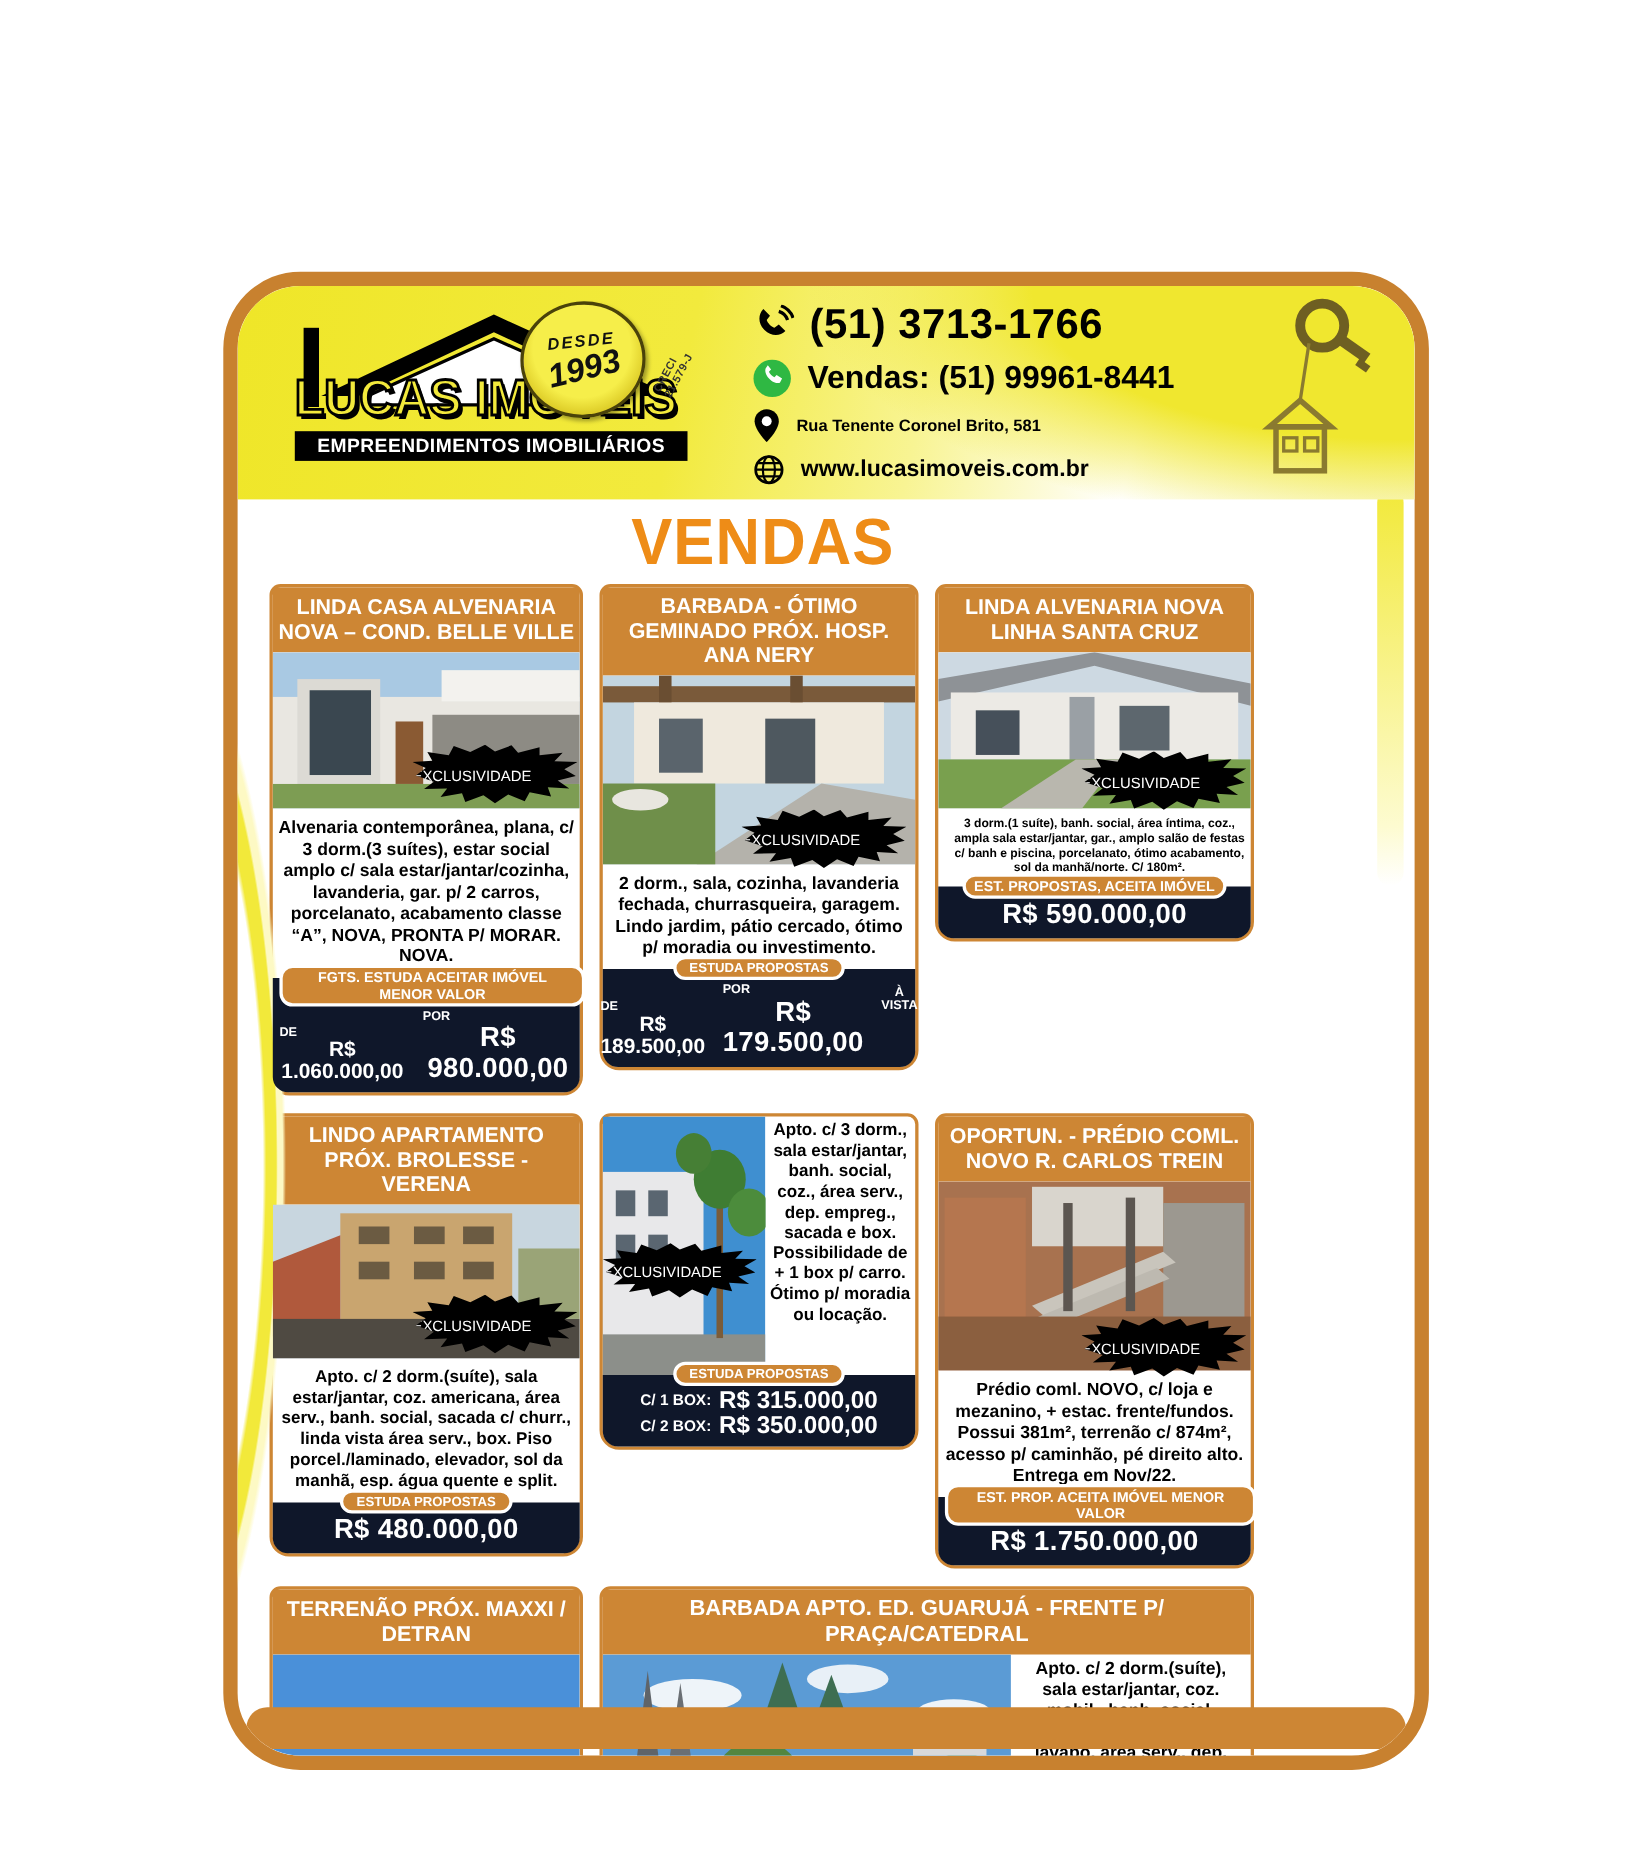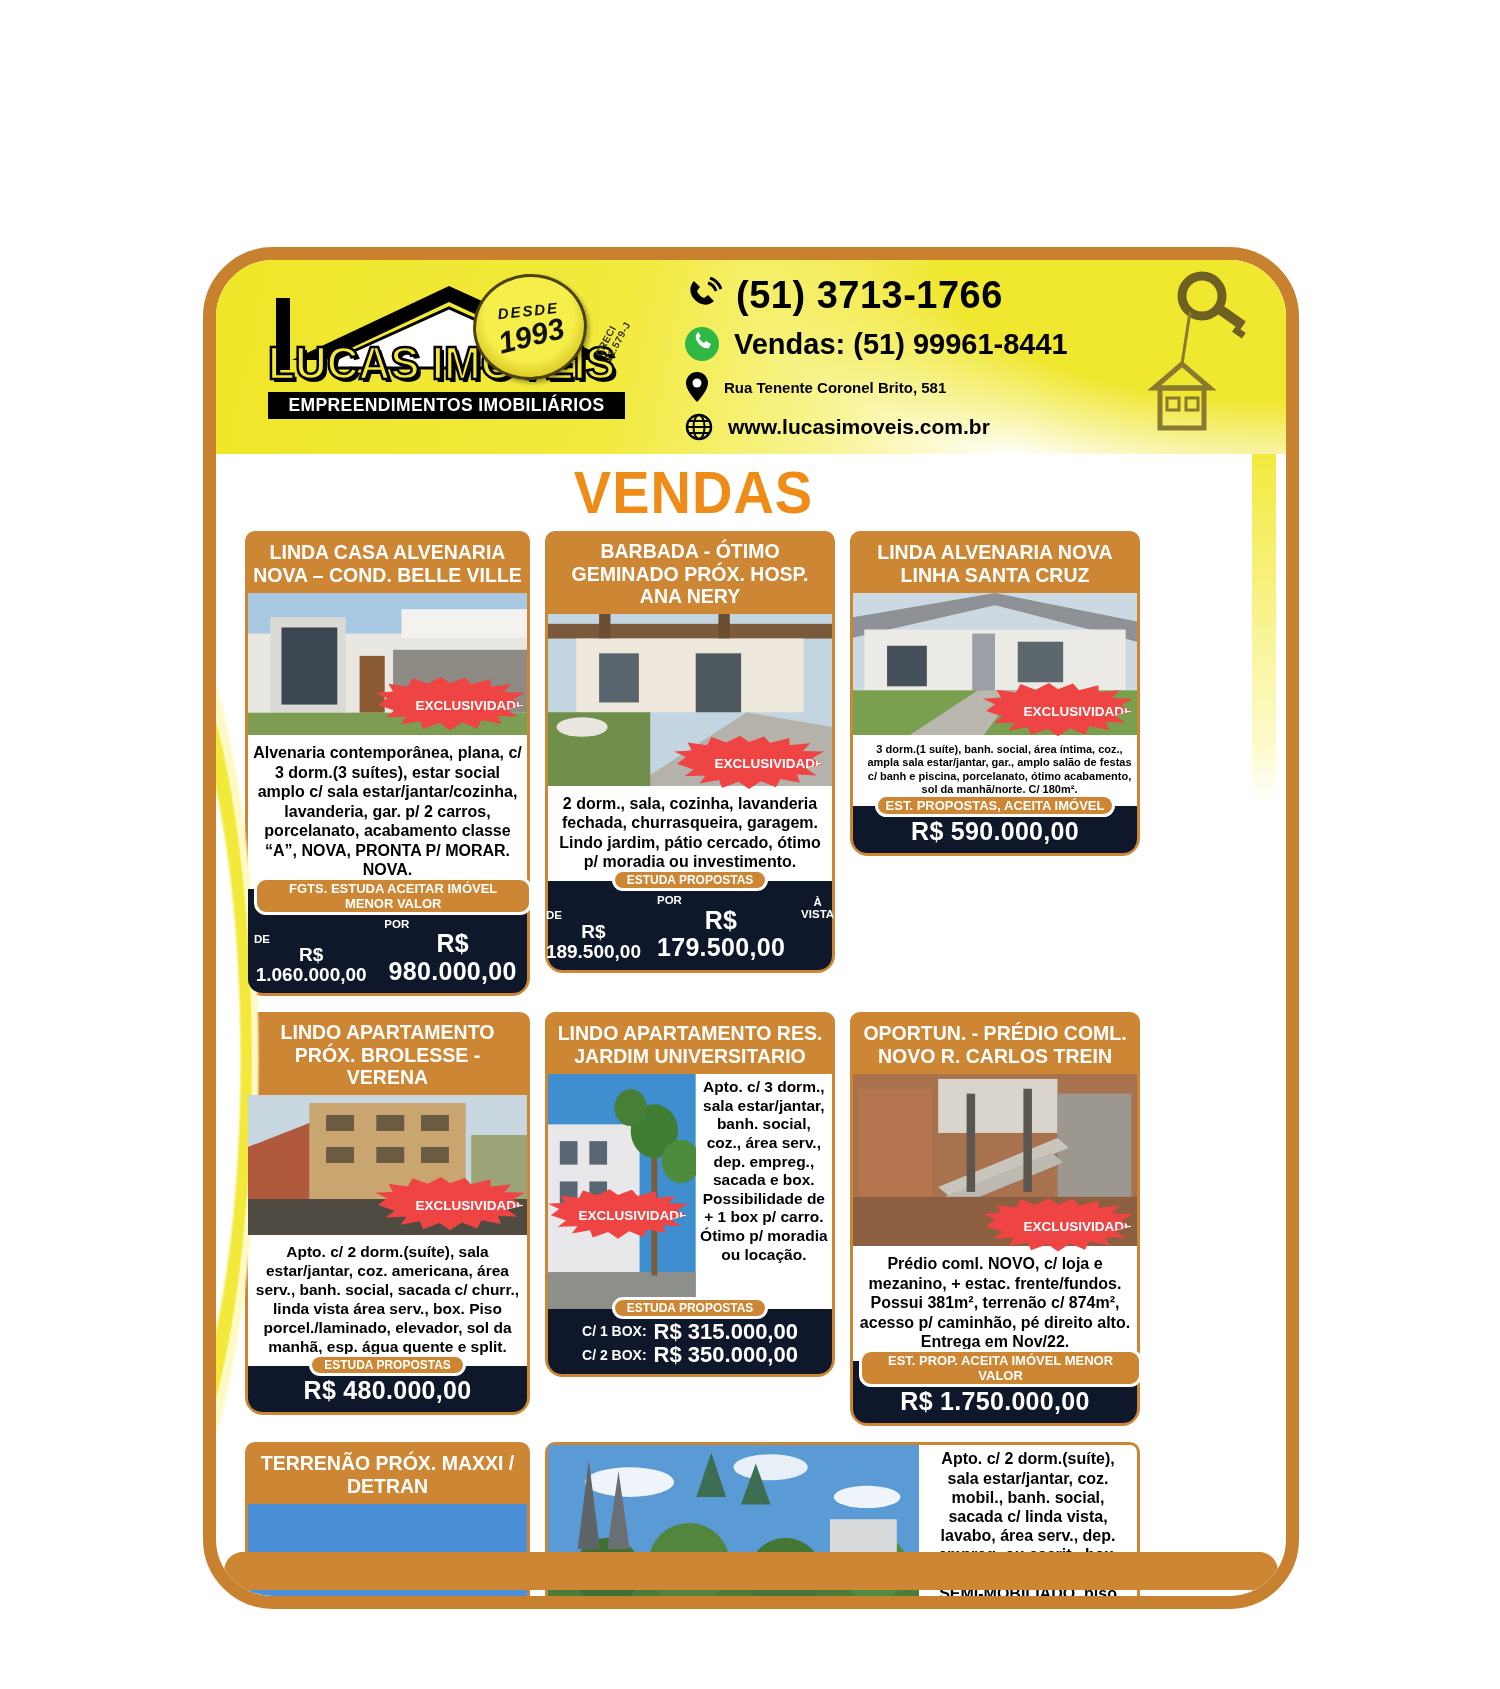--- a/index.html
+++ b/index.html
@@ -63,22 +63,22 @@
   .note-sm{font-size:13px;padding:1px 8px;}
   .price-big{font-size:25px;font-weight:bold;letter-spacing:.3px;line-height:1.1;}
   .price-mid{font-size:19px;font-weight:bold;line-height:1.05;}
   .lbl{display:block;font-size:11.5px;font-weight:bold;text-align:left;line-height:1.1;}
   .derow{display:flex;justify-content:center;align-items:flex-end;gap:16px;margin-top:3px;}
   .avista{font-size:11.5px;font-weight:bold;align-self:flex-start;margin-top:2px;}
   .boxline{display:flex;align-items:center;justify-content:center;gap:7px;line-height:1.05;}
   .boxlbl{font-size:14px;font-weight:bold;text-align:center;}
   .boxval{font-size:22px;font-weight:bold;}
   
-  .burst{position:absolute;width:150px;height:56px;background:#ef4444;color:#fff;font-weight:bold;
-      font-size:13.5px;display:flex;align-items:center;justify-content:flex-end;z-index:5;
+  .burst{position:absolute;width:150px;height:56px;background:#000000;color:#fff;font-weight:normal;
+      font-size:13.5px;display:flex;align-items:center;justify-content:flex-start;z-index:5;
       clip-path:polygon(2% 50%,8% 38%,0% 28%,12% 26%,9% 12%,22% 17%,25% 2%,35% 12%,44% 0%,50% 11%,60% 1%,64% 13%,77% 4%,77% 17%,91% 13%,86% 27%,100% 28%,92% 40%,99% 51%,88% 58%,95% 71%,82% 69%,84% 84%,71% 77%,68% 92%,58% 81%,50% 95%,43% 82%,32% 93%,30% 79%,17% 85%,21% 71%,7% 72%,13% 60%);}
   
   .split{display:flex;align-items:stretch;}
   .split .ph{flex:0 0 52%;}
   .split .side-text{flex:1;font-weight:bold;font-size:15.5px;line-height:1.2;text-align:center;
       padding:4px 3px;}
   .card8{grid-column:2/4;}
   .card8 .split .ph{flex:0 0 63%;}
   .card8 .side-text{font-size:16px;padding:4px 6px;}
 </style>
@@ -282,21 +282,20 @@
           </div>
         </div>
         <div class="cdesc" style="font-size:15.5px;">Apto. c/ 2 dorm.(suíte), sala estar/jantar, coz. americana, área serv., banh. social, sacada c/ churr., linda vista área serv., box. Piso porcel./laminado, elevador, sol da manhã, esp. água quente e split.</div>
         <div class="cfoot">
           <span class="note">ESTUDA PROPOSTAS</span>
           <div class="price-big">R$ 480.000,00</div>
         </div>
       </div>
 
       <div class="card">
-        <div class="chead">LINDO APARTAMENTO RES. JARDIM UNIVERSITARIO</div>
         <div class="split">
           <div class="ph">
             <svg viewBox="0 0 100 140" preserveAspectRatio="none" height="235">
               <rect width="100" height="140" fill="#3f8fd0"></rect>
               <rect x="0" y="30" width="62" height="90" fill="#e8e8ea"></rect>
               <rect x="8" y="40" width="12" height="14" fill="#5a6671"></rect>
               <rect x="28" y="40" width="12" height="14" fill="#5a6671"></rect>
               <rect x="8" y="64" width="12" height="14" fill="#5a6671"></rect>
               <rect x="28" y="64" width="12" height="14" fill="#5a6671"></rect>
               <rect x="0" y="118" width="100" height="22" fill="#8c8f8a"></rect>
@@ -360,20 +359,21 @@
             <polygon points="70,80 84,46 96,46 100,52 100,80" fill="#9b968c"></polygon>
             <rect x="88" y="38" width="12" height="10" fill="#58733c"></rect>
             <ellipse cx="50" cy="62" rx="6" ry="3" fill="#d8d5cb"></ellipse>
           </svg>
 
         </div>
 
       </div>
 
       <div class="card card8">
+        <div class="chead" style="min-height:36px;font-size:20px;">BARBADA APTO. ED. GUARUJÁ - FRENTE P/ PRAÇA/CATEDRAL</div>
         <div class="split" style="position:relative;">
           <div class="ph">
             <svg viewBox="0 0 100 66" preserveAspectRatio="none" height="245">
               <rect width="100" height="66" fill="#5b9bd5"></rect>
               <ellipse cx="22" cy="10" rx="12" ry="4" fill="#eef4f9"></ellipse>
               <ellipse cx="60" cy="6" rx="10" ry="3.5" fill="#e8f0f7"></ellipse>
               <ellipse cx="86" cy="14" rx="9" ry="3" fill="#eef4f9"></ellipse>
               <rect x="0" y="30" width="100" height="36" fill="#4a7c3a"></rect>
               <circle cx="16" cy="34" r="9" fill="#3f6f31"></circle>
               <circle cx="38" cy="32" r="11" fill="#52863f"></circle>

